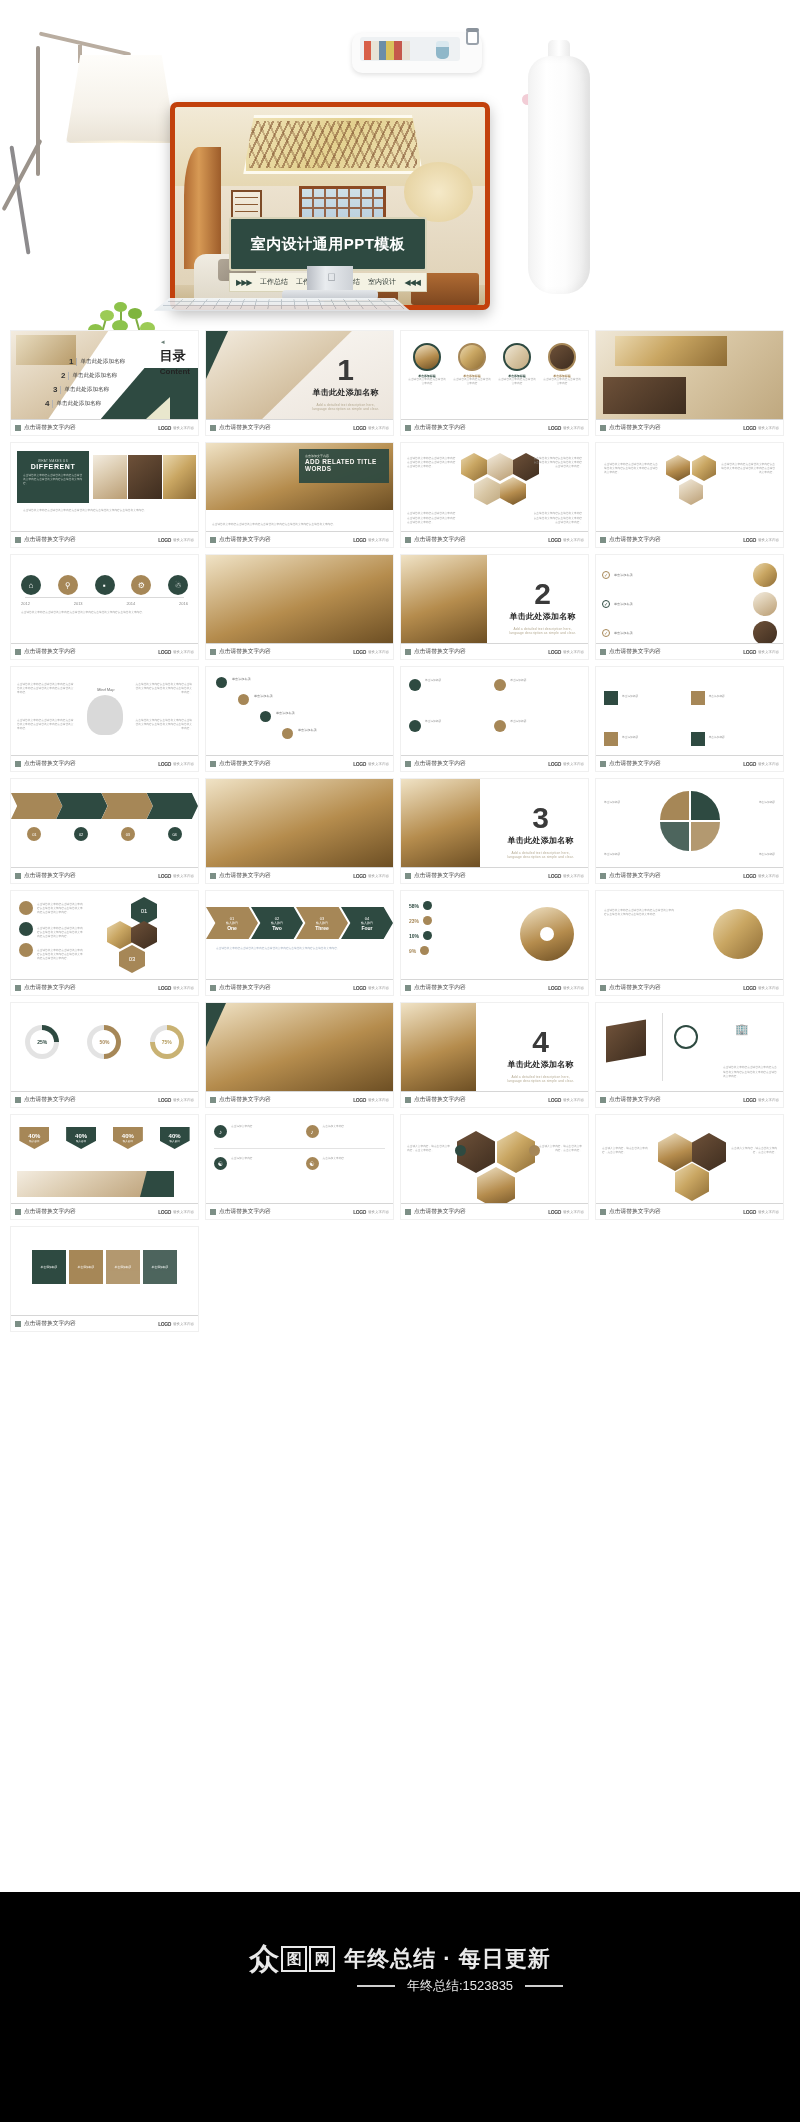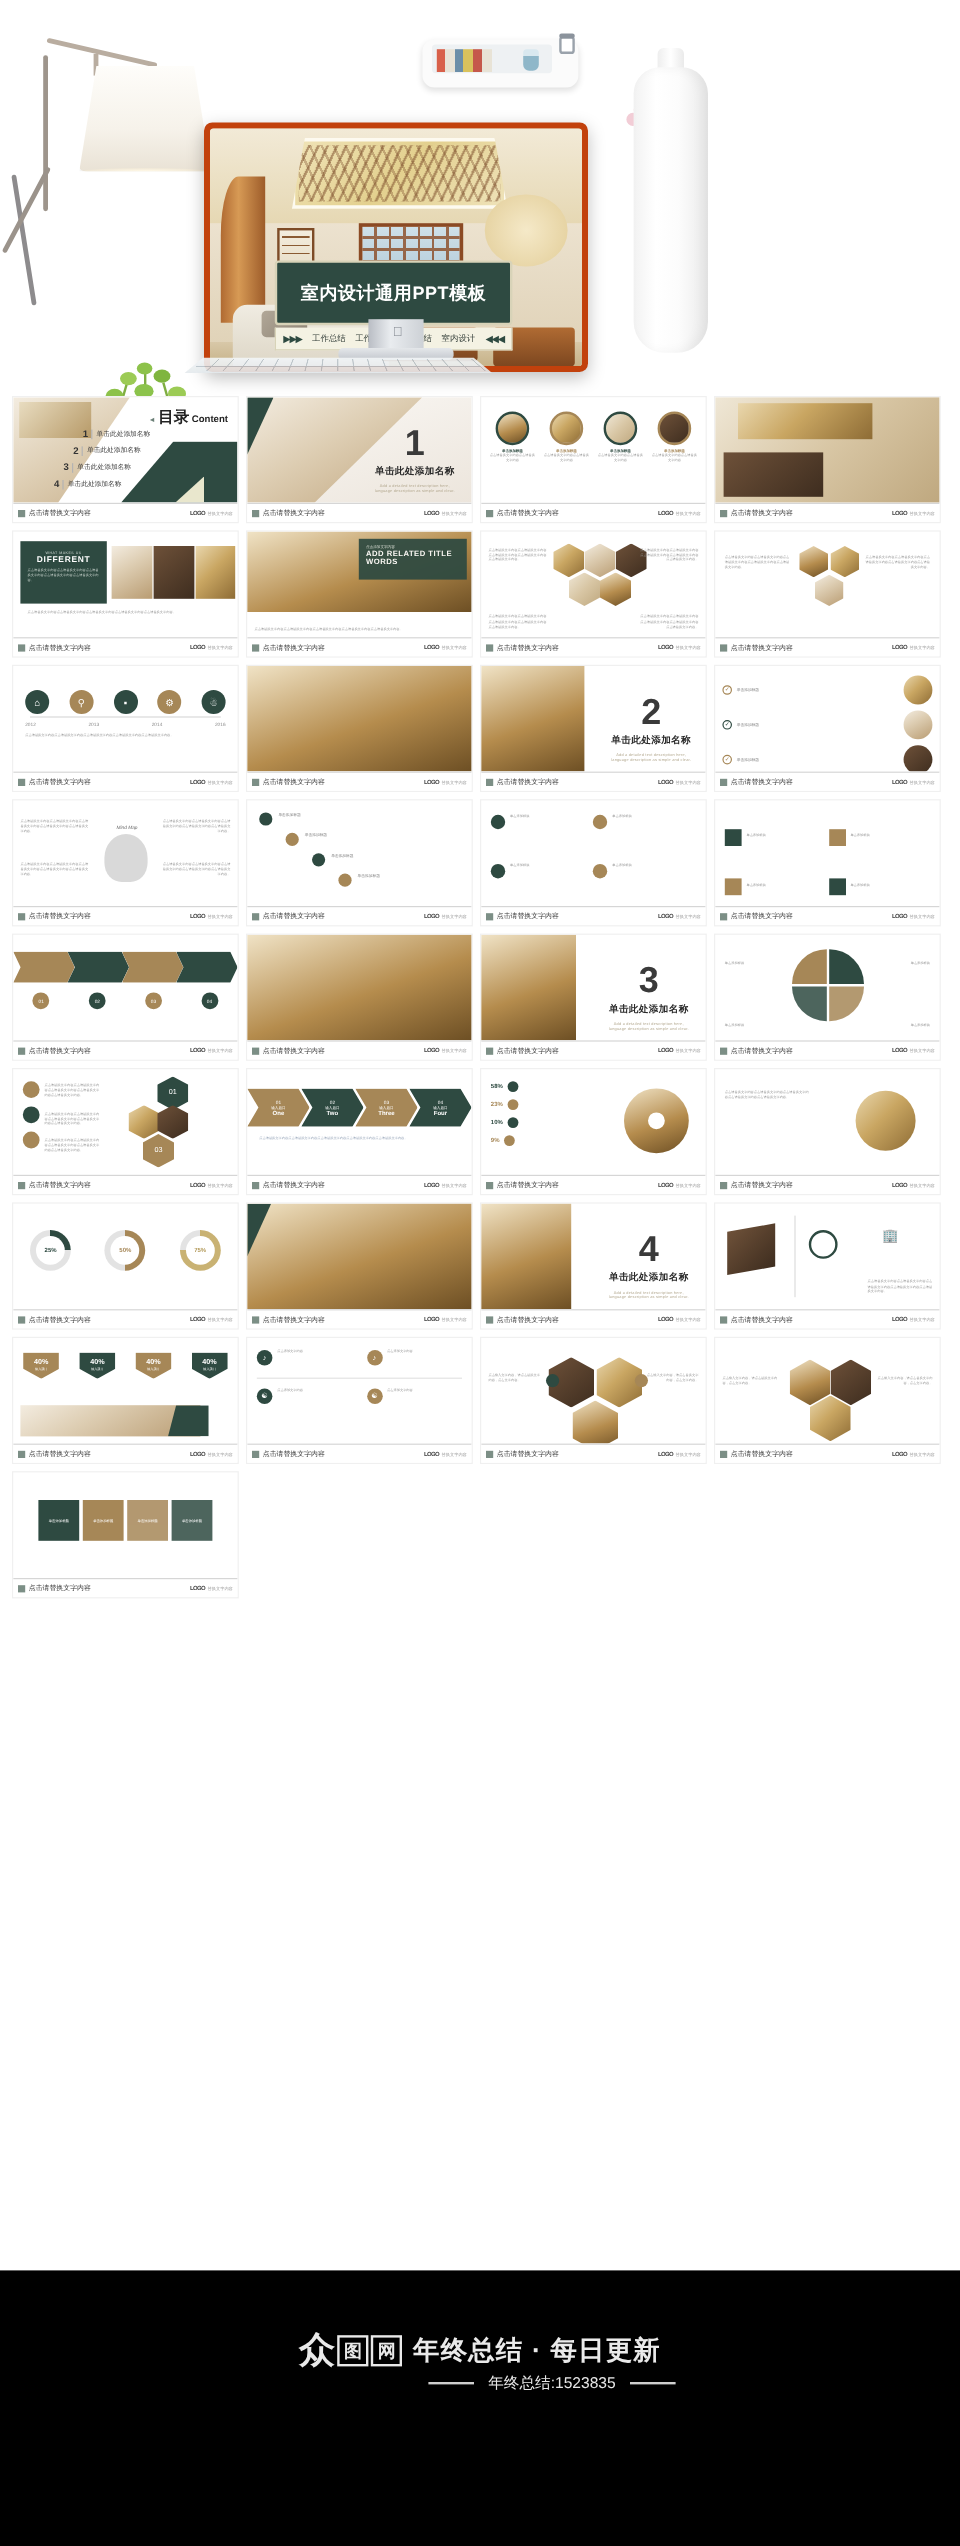--- a/index.html
+++ b/index.html
@@ -265,21 +265,21 @@
 <div class="grid">
 
   <div class="row">
 
     <div class="slide">
       <div class="sbody">
         <div class="ph warm" style="left:0;top:0;width:100%;height:100%;clip-path:polygon(0 0,52% 0,20% 100%,0 100%);"></div>
         <div class="ph" style="left:5px;top:4px;width:60px;height:30px;background:linear-gradient(135deg,#e8dcc0,#b79a68);"></div>
         <div class="green" style="position:absolute;right:0;bottom:0;width:52%;height:58%;clip-path:polygon(45% 0,100% 0,100% 100%,0 100%);"></div>
         <div class="cream" style="position:absolute;right:28px;bottom:0;width:24px;height:22px;clip-path:polygon(0 100%,100% 0,100% 100%);"></div>
-        <div style="position:absolute;right:8px;top:8px;display:flex;align-items:baseline;gap:2px;">
+        <div style="position:absolute;right:8px;top:8px;display:flex;align-items:baseline;gap:2px;flex-direction:column;">
           <span style="color:#6c8078;font-size:6px;">◄</span>
           <span style="font-size:13px;font-weight:bold;color:#232323;">目录</span>
           <span style="font-size:8px;font-weight:bold;color:#232323;">Content</span>
         </div>
         <div style="position:absolute;left:58px;top:26px;display:flex;align-items:center;gap:3px;">
           <span style="font-size:8px;font-weight:bold;color:#333;">1</span>
           <span style="width:1px;height:8px;background:#b3b3b3;"></span>
           <span style="font-size:5.6px;color:#3a3a3a;">单击此处添加名称</span>
         </div>
         <div style="position:absolute;left:50px;top:40px;display:flex;align-items:center;gap:3px;">

